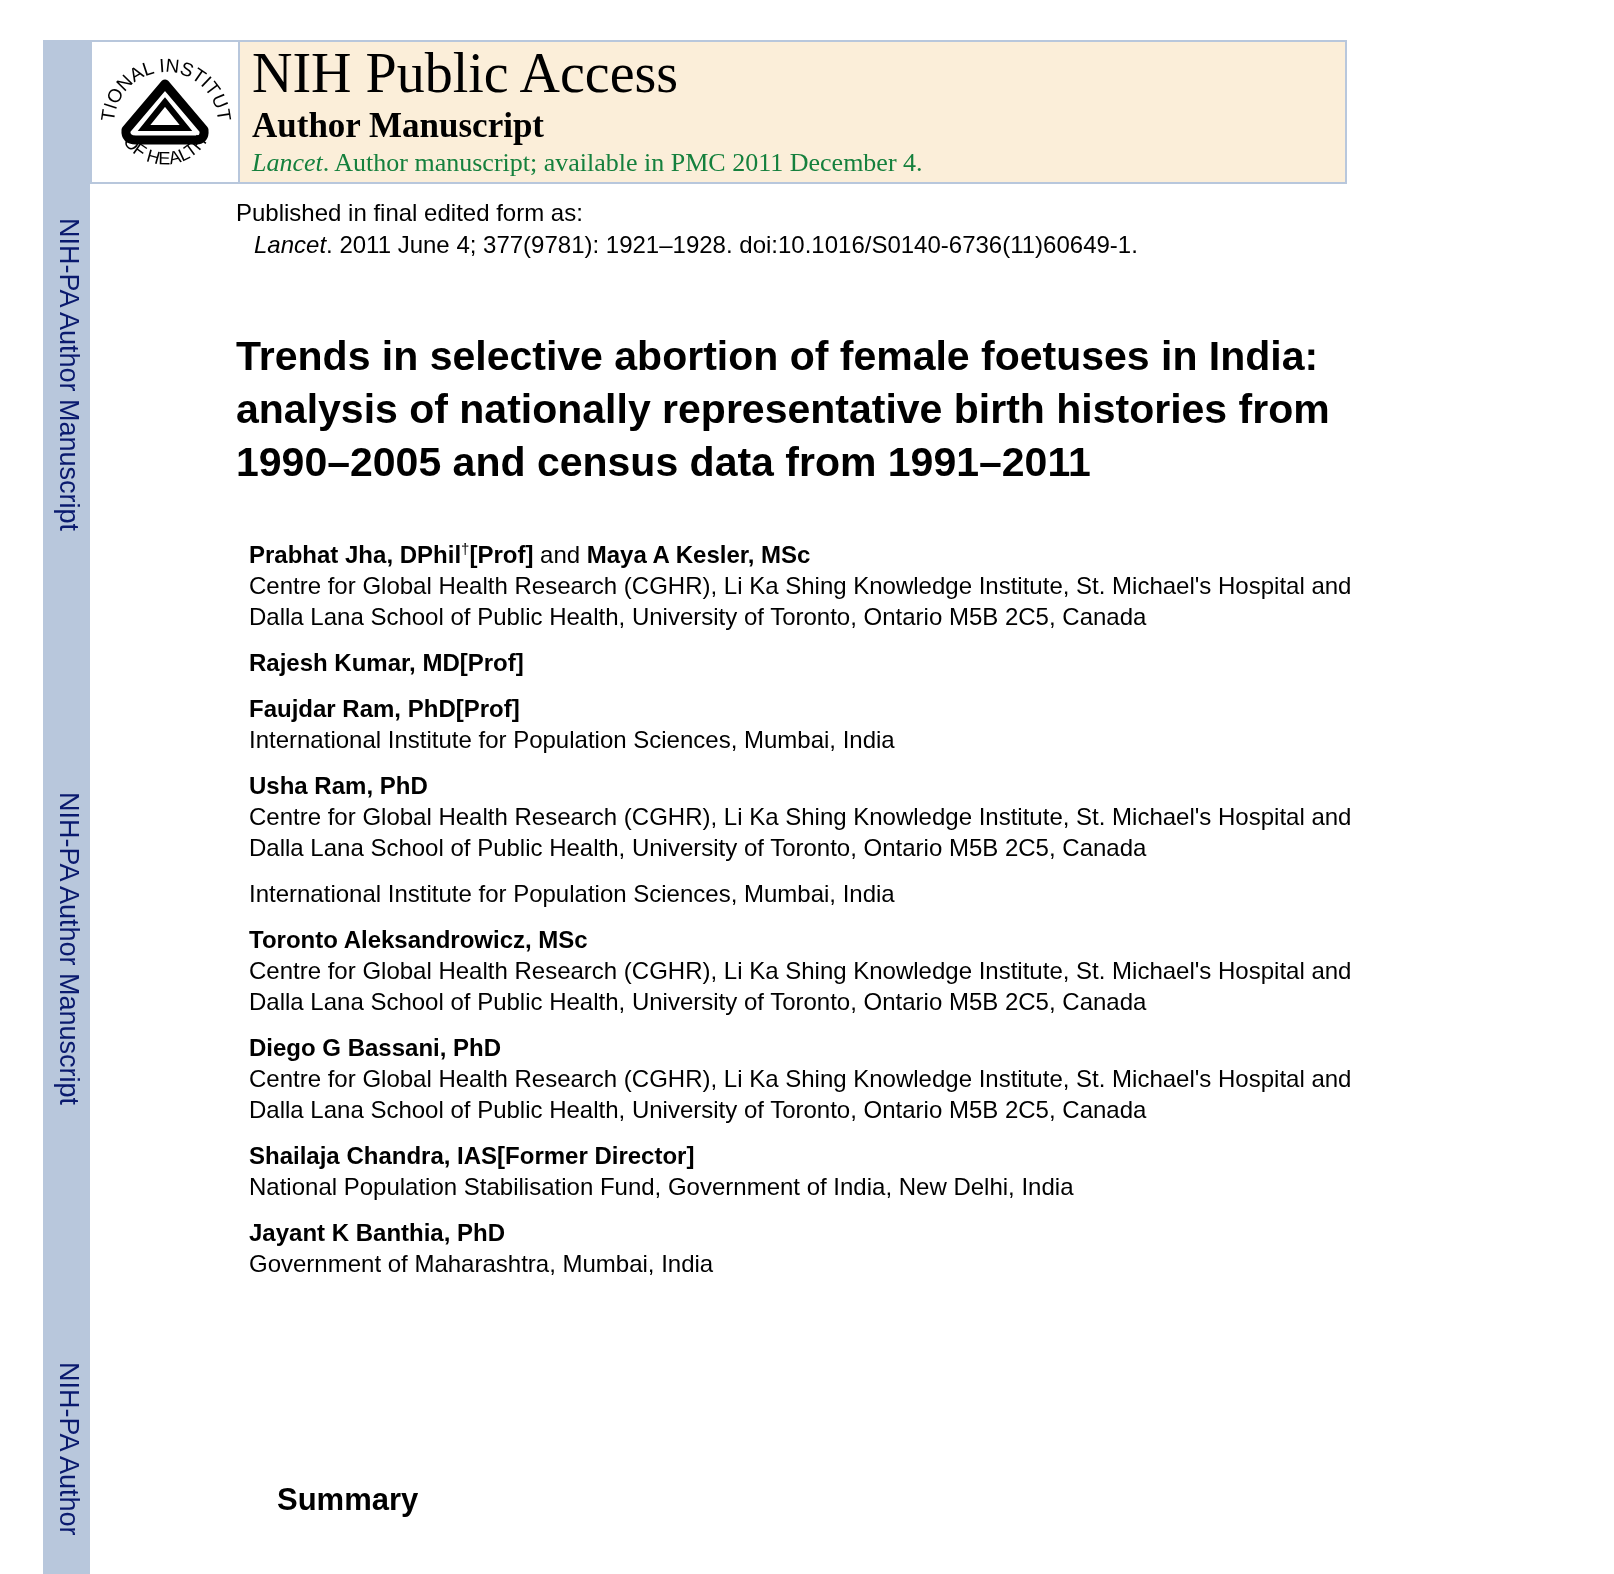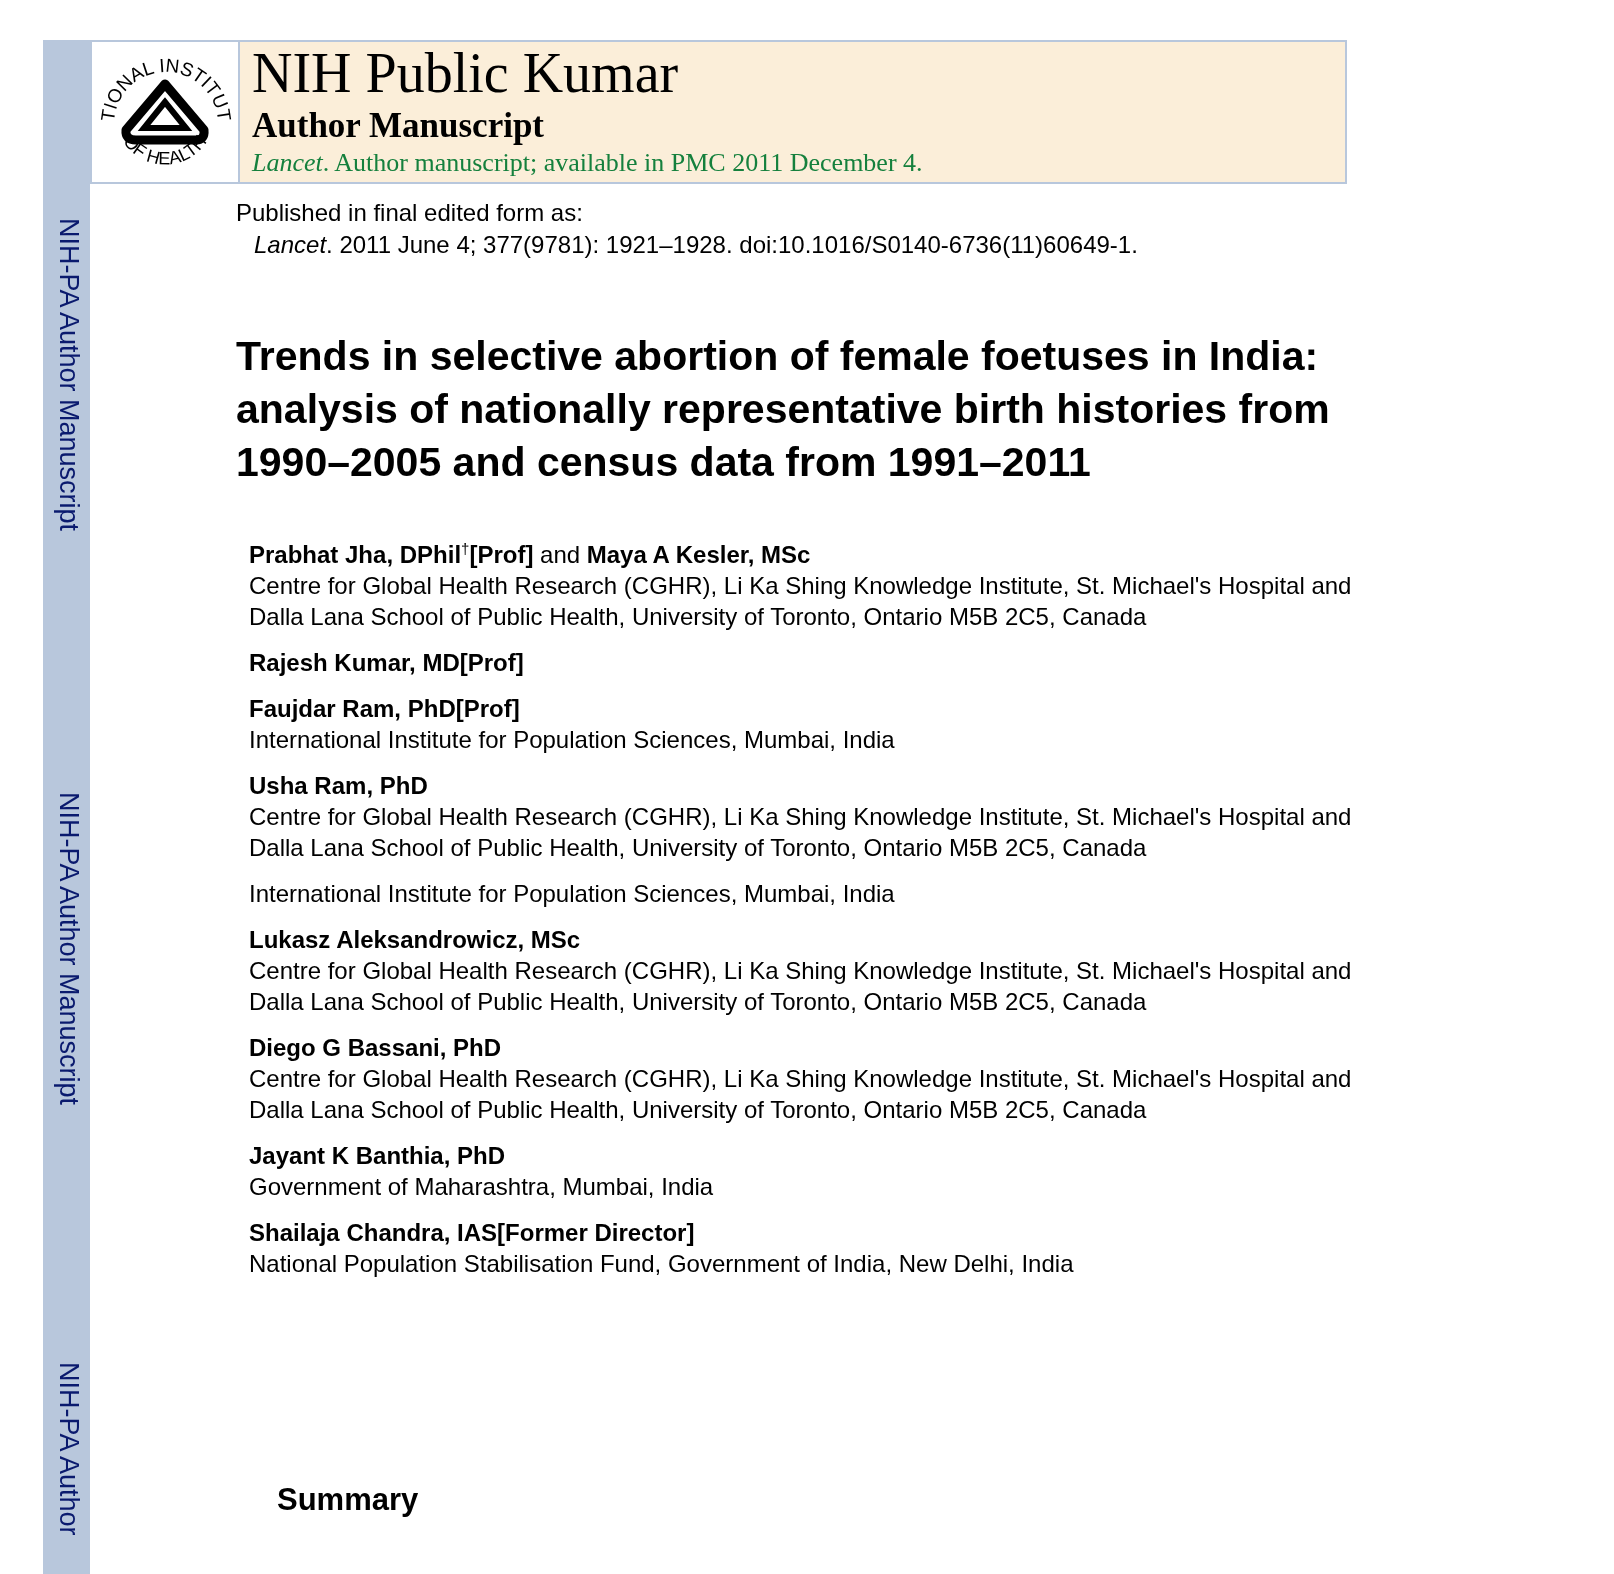--- a/index.html
+++ b/index.html
@@ -52,21 +52,21 @@
       <text font-family="Liberation Sans, sans-serif" font-size="19" fill="#000">
         <textPath href="#arcTop" startOffset="50%" text-anchor="middle">NATIONAL INSTITUTES</textPath>
       </text>
       <text font-family="Liberation Sans, sans-serif" font-size="18" fill="#000">
         <textPath href="#arcBot" startOffset="50%" text-anchor="middle">OF HEALTH</textPath>
       </text>
       <path d="M73 42 L34 88 Q33 98 44 98 L104 98 Q113 98 112 88 Z" fill="none" stroke="#000" stroke-width="9" stroke-linejoin="round"></path>
       <path d="M73 60 L52 86 L94 86 Z" fill="none" stroke="#000" stroke-width="6"></path>
     </svg>
   </div>
-  <div class="h-title">NIH Public Kumar</div>
+  <div class="h-title">NIH Public Access</div>
   <div class="h-sub">Author Manuscript</div>
   <div class="h-avail"><i>Lancet</i><span>. Author manuscript; available in PMC 2011 December 4.</span></div>
 </div>
 
 <div class="pub">
   <div>Published in final edited form as:</div>
   <div class="cite"><i>Lancet</i><span>. 2011 June 4; 377(9781): 1921–1928. doi:10.1016/S0140-6736(11)60649-1.</span></div>
 </div>
 
 <div class="title">Trends in selective abortion of female foetuses in India: analysis of nationally representative birth histories from 1990–2005 and census data from 1991–2011</div>
@@ -82,30 +82,30 @@
     <div class="auth">
       <div class="name"><b>Faujdar Ram, PhD[Prof]</b></div>
       <div class="aff">International Institute for Population Sciences, Mumbai, India</div>
     </div>
     <div class="auth">
       <div class="name"><b>Usha Ram, PhD</b></div>
       <div class="aff">Centre for Global Health Research (CGHR), Li Ka Shing Knowledge Institute, St. Michael's Hospital and Dalla Lana School of Public Health, University of Toronto, Ontario M5B 2C5, Canada</div>
       <div class="aff" style="margin-top: 15px;">International Institute for Population Sciences, Mumbai, India</div>
     </div>
     <div class="auth">
-      <div class="name"><b>Lukasz Aleksandrowicz, MSc</b></div>
+      <div class="name"><b>Toronto Aleksandrowicz, MSc</b></div>
       <div class="aff">Centre for Global Health Research (CGHR), Li Ka Shing Knowledge Institute, St. Michael's Hospital and Dalla Lana School of Public Health, University of Toronto, Ontario M5B 2C5, Canada</div>
     </div>
     <div class="auth">
       <div class="name"><b>Diego G Bassani, PhD</b></div>
       <div class="aff">Centre for Global Health Research (CGHR), Li Ka Shing Knowledge Institute, St. Michael's Hospital and Dalla Lana School of Public Health, University of Toronto, Ontario M5B 2C5, Canada</div>
     </div>
     <div class="auth">
+      <div class="name"><b>Shailaja Chandra, IAS[Former Director]</b></div>
+      <div class="aff">National Population Stabilisation Fund, Government of India, New Delhi, India</div>
+    </div>
+    <div class="auth">
       <div class="name"><b>Jayant K Banthia, PhD</b></div>
       <div class="aff">Government of Maharashtra, Mumbai, India</div>
-    </div>
-    <div class="auth">
-      <div class="name"><b>Shailaja Chandra, IAS[Former Director]</b></div>
-      <div class="aff">National Population Stabilisation Fund, Government of India, New Delhi, India</div>
     </div>
   </div>
 
 <div class="summary">Summary</div>
 
 </body></html>

